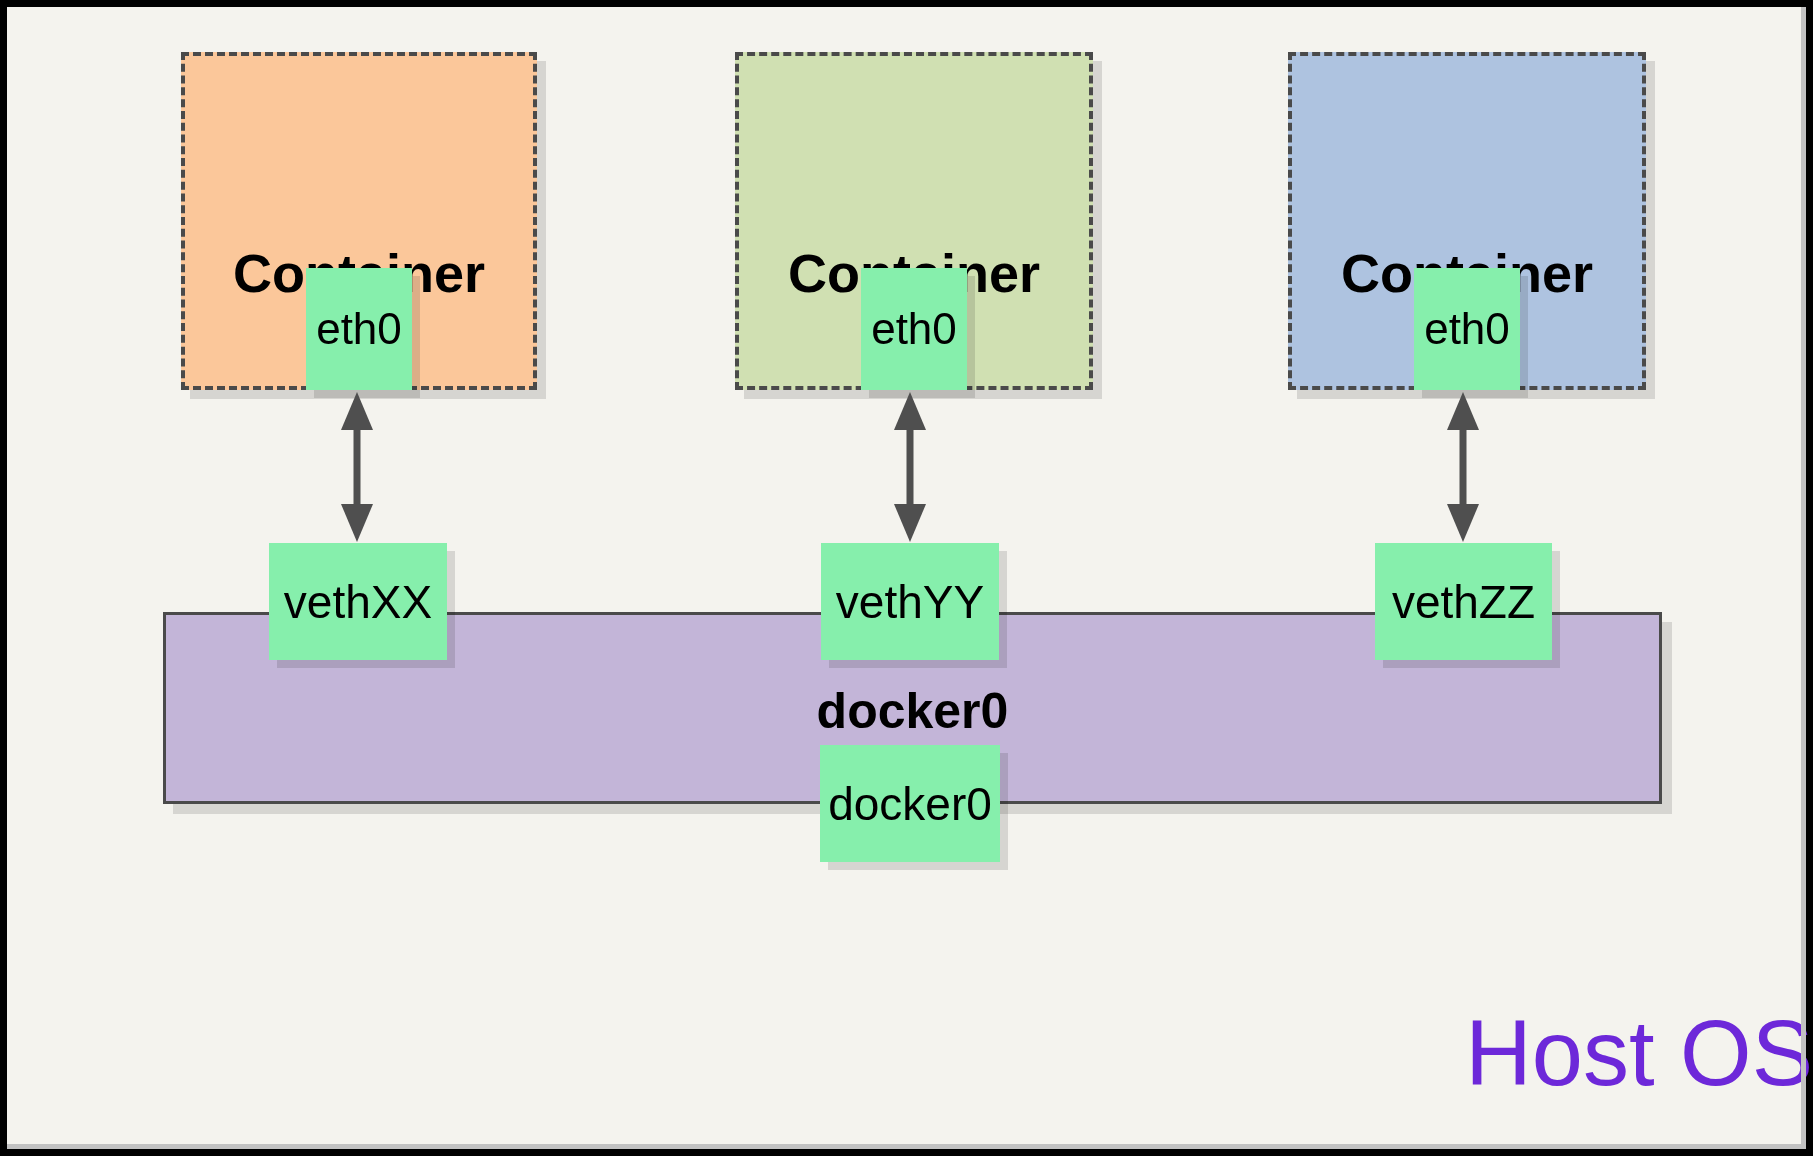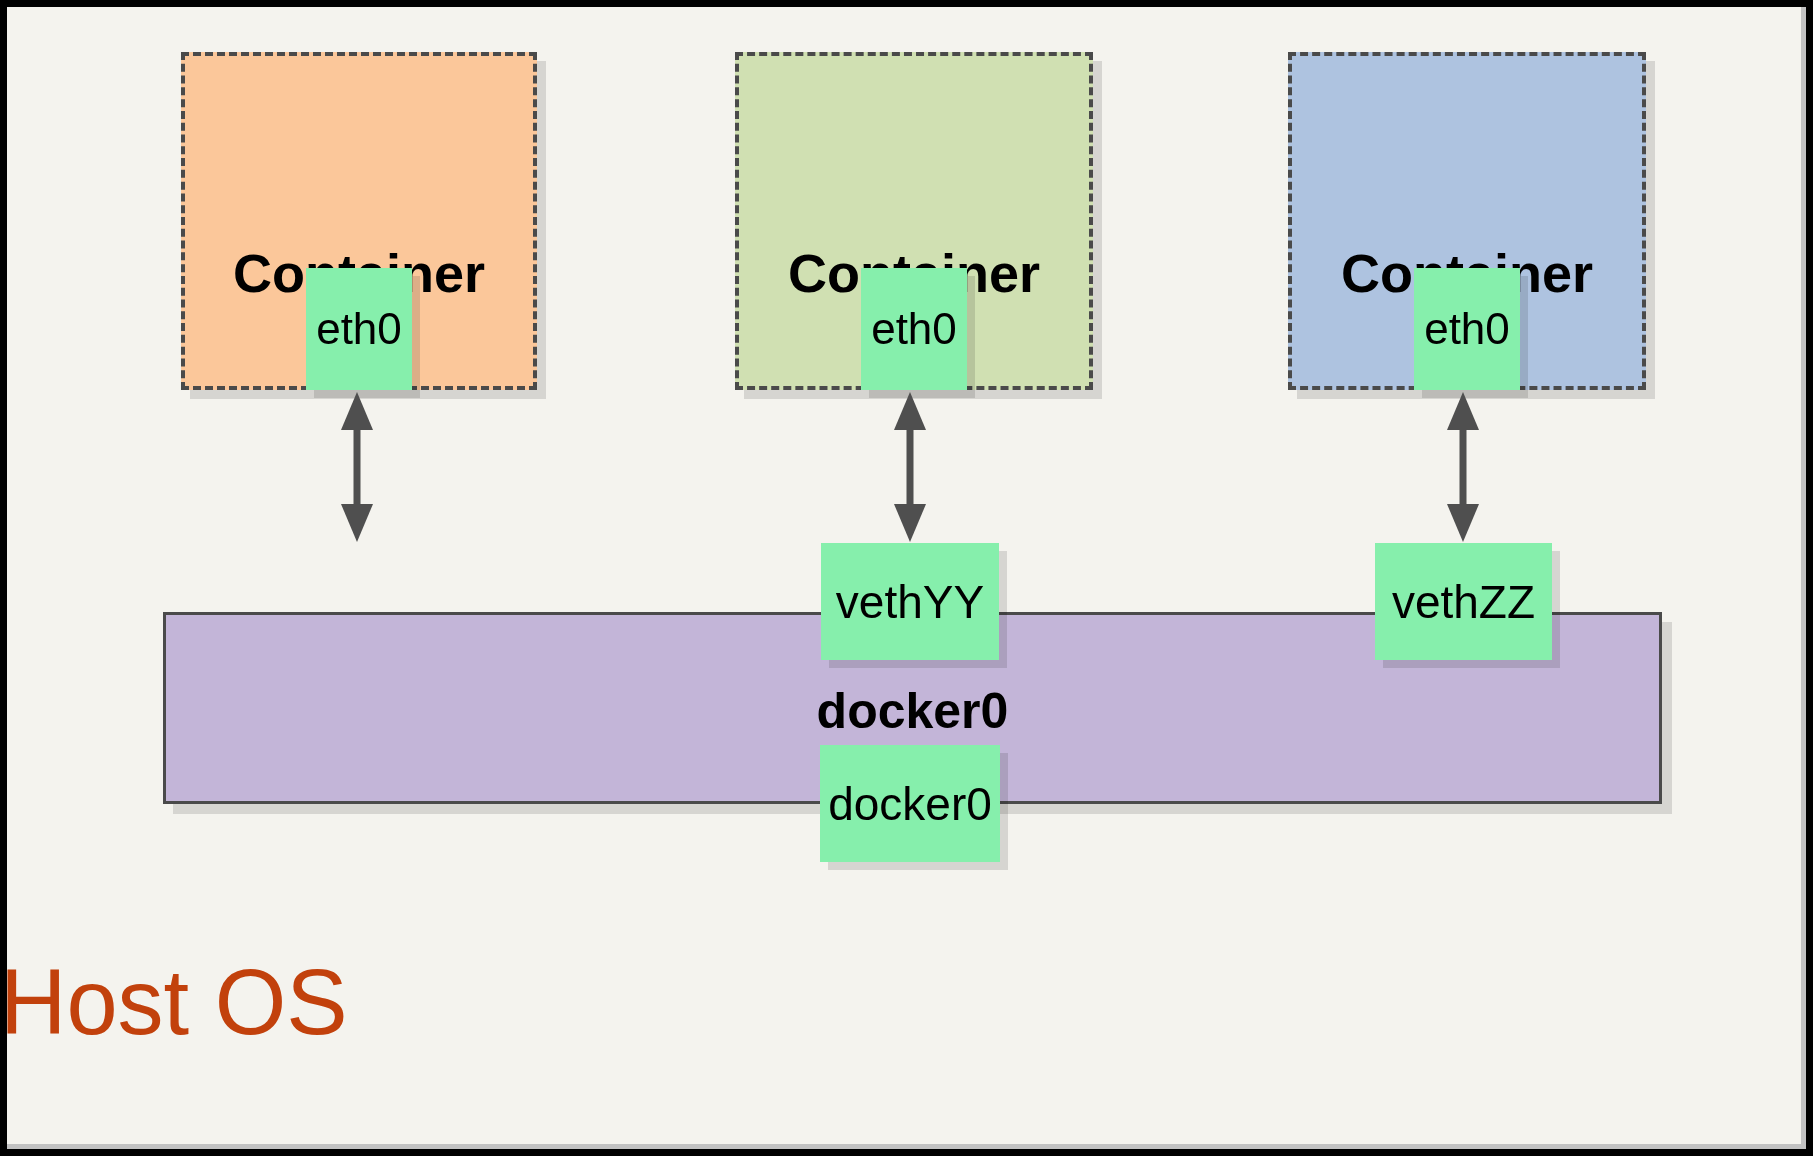--- a/index.html
+++ b/index.html
@@ -87,24 +87,24 @@
   }
   .ip-label{
     position:absolute;
     left:1012px;top:844px;
     font-size:42px;line-height:1;
     color:#000;
     white-space:nowrap;
   }
   .host-label{
     position:absolute;
-    left:0;right:0;top:956px;
-    text-align:left;
+    left:0;right:0;top:1007px;
+    text-align:right;
     font-size:92px;line-height:1;
-    color:#c2410c;
+    color:#6d28d9;
   }
 </style>
 </head>
 <body>
 
 <div class="frame">
 
   <div class="container-box c1" style="background-color: rgb(251, 199, 154);">
     <div class="container-title">Container</div>
     <div class="note eth0-box">
@@ -139,20 +139,23 @@
   <svg class="arrow-svg a3" viewBox="0 0 40 150">
     <line x1="20" y1="28" x2="20" y2="122" stroke="#4F4F4F" stroke-width="7"></line>
     <polygon points="20,0 36,38 4,38" fill="#4F4F4F"></polygon>
     <polygon points="20,150 36,112 4,112" fill="#4F4F4F"></polygon>
   </svg>
 
   <div class="bridge-bar" style="background-color: rgb(195, 181, 216);">
     <div class="bridge-title">docker0</div>
   </div>
 
+  <div class="note veth-box v1">
+    <span>vethXX</span>
+  </div>
   <div class="note veth-box v3">
     <span>vethZZ</span>
   </div>
   <div class="note veth-box v2">
     <span>vethYY</span>
   </div>
 
   <div class="note docker0-box">
     <span>docker0</span>
   </div>

